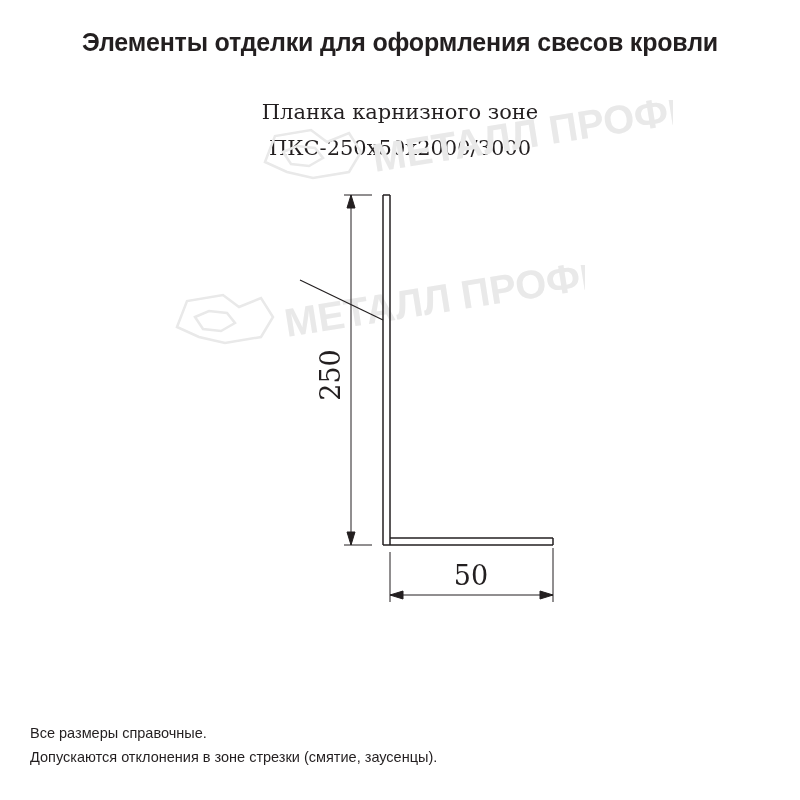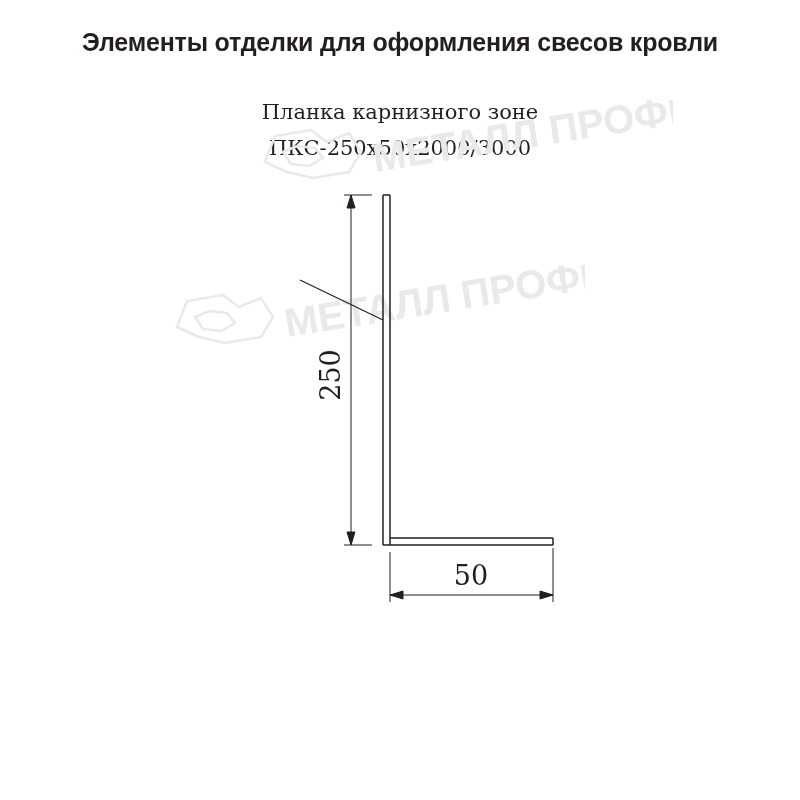--- a/index.html
+++ b/index.html
@@ -140,15 +140,17 @@
       <text x="471" y="415" fill="#231f20" font-family="DejaVu Serif, serif" font-size="27" text-anchor="middle">50</text>
 
       <g stroke="#231f20" fill="none" stroke-width="1.2">
         <path d="M300 110 L383 150"></path>
       </g>
     </svg>
 
   </div>
 
   <div class="footer">
+    <div>Все размеры справочные.</div>
+    <div>Допускаются отклонения в зоне стрезки (смятие, заусенцы).</div>
   </div>
 
 </div>
 
 </body></html>

